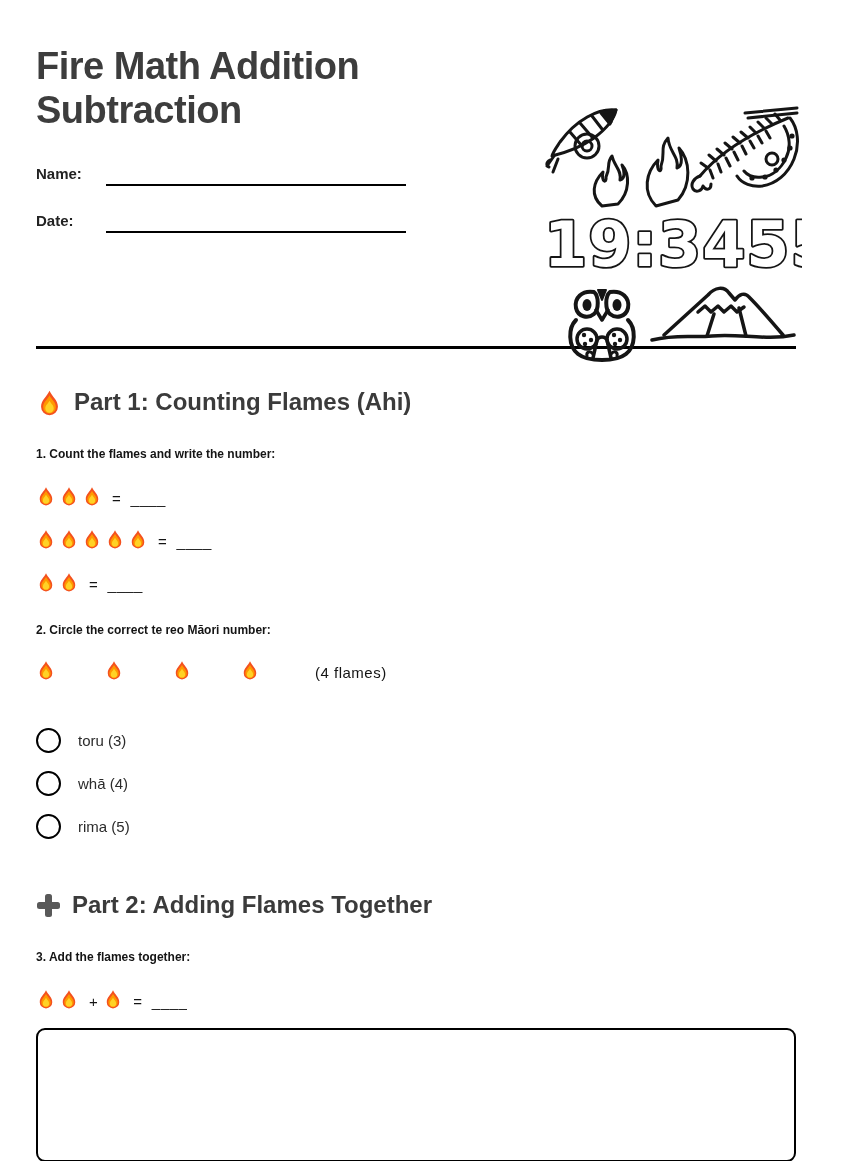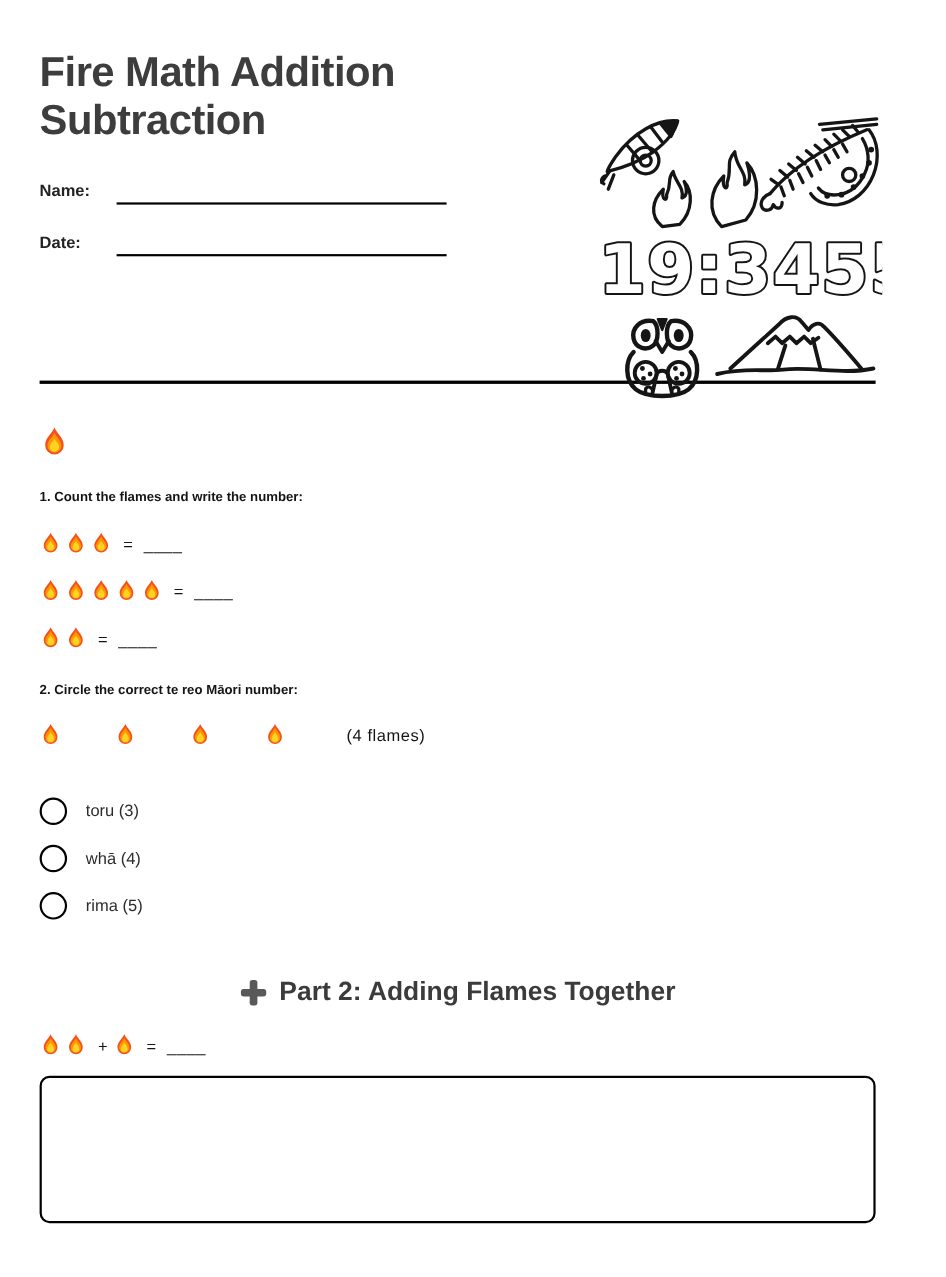--- a/index.html
+++ b/index.html
@@ -118,20 +118,21 @@
 
   <section>
     <h2 class="part-heading">
       <span class="flame">
           <svg viewBox="0 0 32 32" aria-hidden="true">
             <path d="M16 2 C19 9 26 13 26 21 A10 10 0 0 1 6 21 C6 13 13 9 16 2 Z" fill="#f4511e"></path>
             <path d="M16 7.5 C18.5 13 23.5 15.5 23.5 21.5 A7.5 7.5 0 0 1 8.5 21.5 C8.5 15.5 13.5 13 16 7.5 Z" fill="#ff9800"></path>
             <path d="M16 14 C17.8 17.6 21 19.2 21 23 A5 5 0 0 1 11 23 C11 19.2 14.2 17.6 16 14 Z" fill="#ffd226"></path>
           </svg>
         </span>
+      <span>Part 1: Counting Flames (Ahi)</span>
     </h2>
 
     <p class="q-label">1. Count the flames and write the number:</p>
 
     <div class="flame-line">
         <span class="flame">
           <svg viewBox="0 0 32 32" aria-hidden="true">
             <path d="M16 2 C19 9 26 13 26 21 A10 10 0 0 1 6 21 C6 13 13 9 16 2 Z" fill="#f4511e"></path>
             <path d="M16 7.5 C18.5 13 23.5 15.5 23.5 21.5 A7.5 7.5 0 0 1 8.5 21.5 C8.5 15.5 13.5 13 16 7.5 Z" fill="#ff9800"></path>
             <path d="M16 14 C17.8 17.6 21 19.2 21 23 A5 5 0 0 1 11 23 C11 19.2 14.2 17.6 16 14 Z" fill="#ffd226"></path>
@@ -253,25 +254,26 @@
         <span class="option-label">whā (4)</span>
       </div>
       <div class="option-row">
         <span class="radio"></span>
         <span class="option-label">rima (5)</span>
       </div>
     </div>
   </section>
 
   <section>
-    <h2 class="part-heading" style="margin-top:51px;justify-content:center;">
+    <h2 class="part-heading" style="margin-top:51px;">
       <span class="plus-icon"></span>
       <span>Part 2: Adding Flames Together</span>
     </h2>
 
+    <p class="q-label">3. Add the flames together:</p>
 
     <div class="flame-line">
         <span class="flame">
           <svg viewBox="0 0 32 32" aria-hidden="true">
             <path d="M16 2 C19 9 26 13 26 21 A10 10 0 0 1 6 21 C6 13 13 9 16 2 Z" fill="#f4511e"></path>
             <path d="M16 7.5 C18.5 13 23.5 15.5 23.5 21.5 A7.5 7.5 0 0 1 8.5 21.5 C8.5 15.5 13.5 13 16 7.5 Z" fill="#ff9800"></path>
             <path d="M16 14 C17.8 17.6 21 19.2 21 23 A5 5 0 0 1 11 23 C11 19.2 14.2 17.6 16 14 Z" fill="#ffd226"></path>
           </svg>
         </span>
         <span class="flame">

